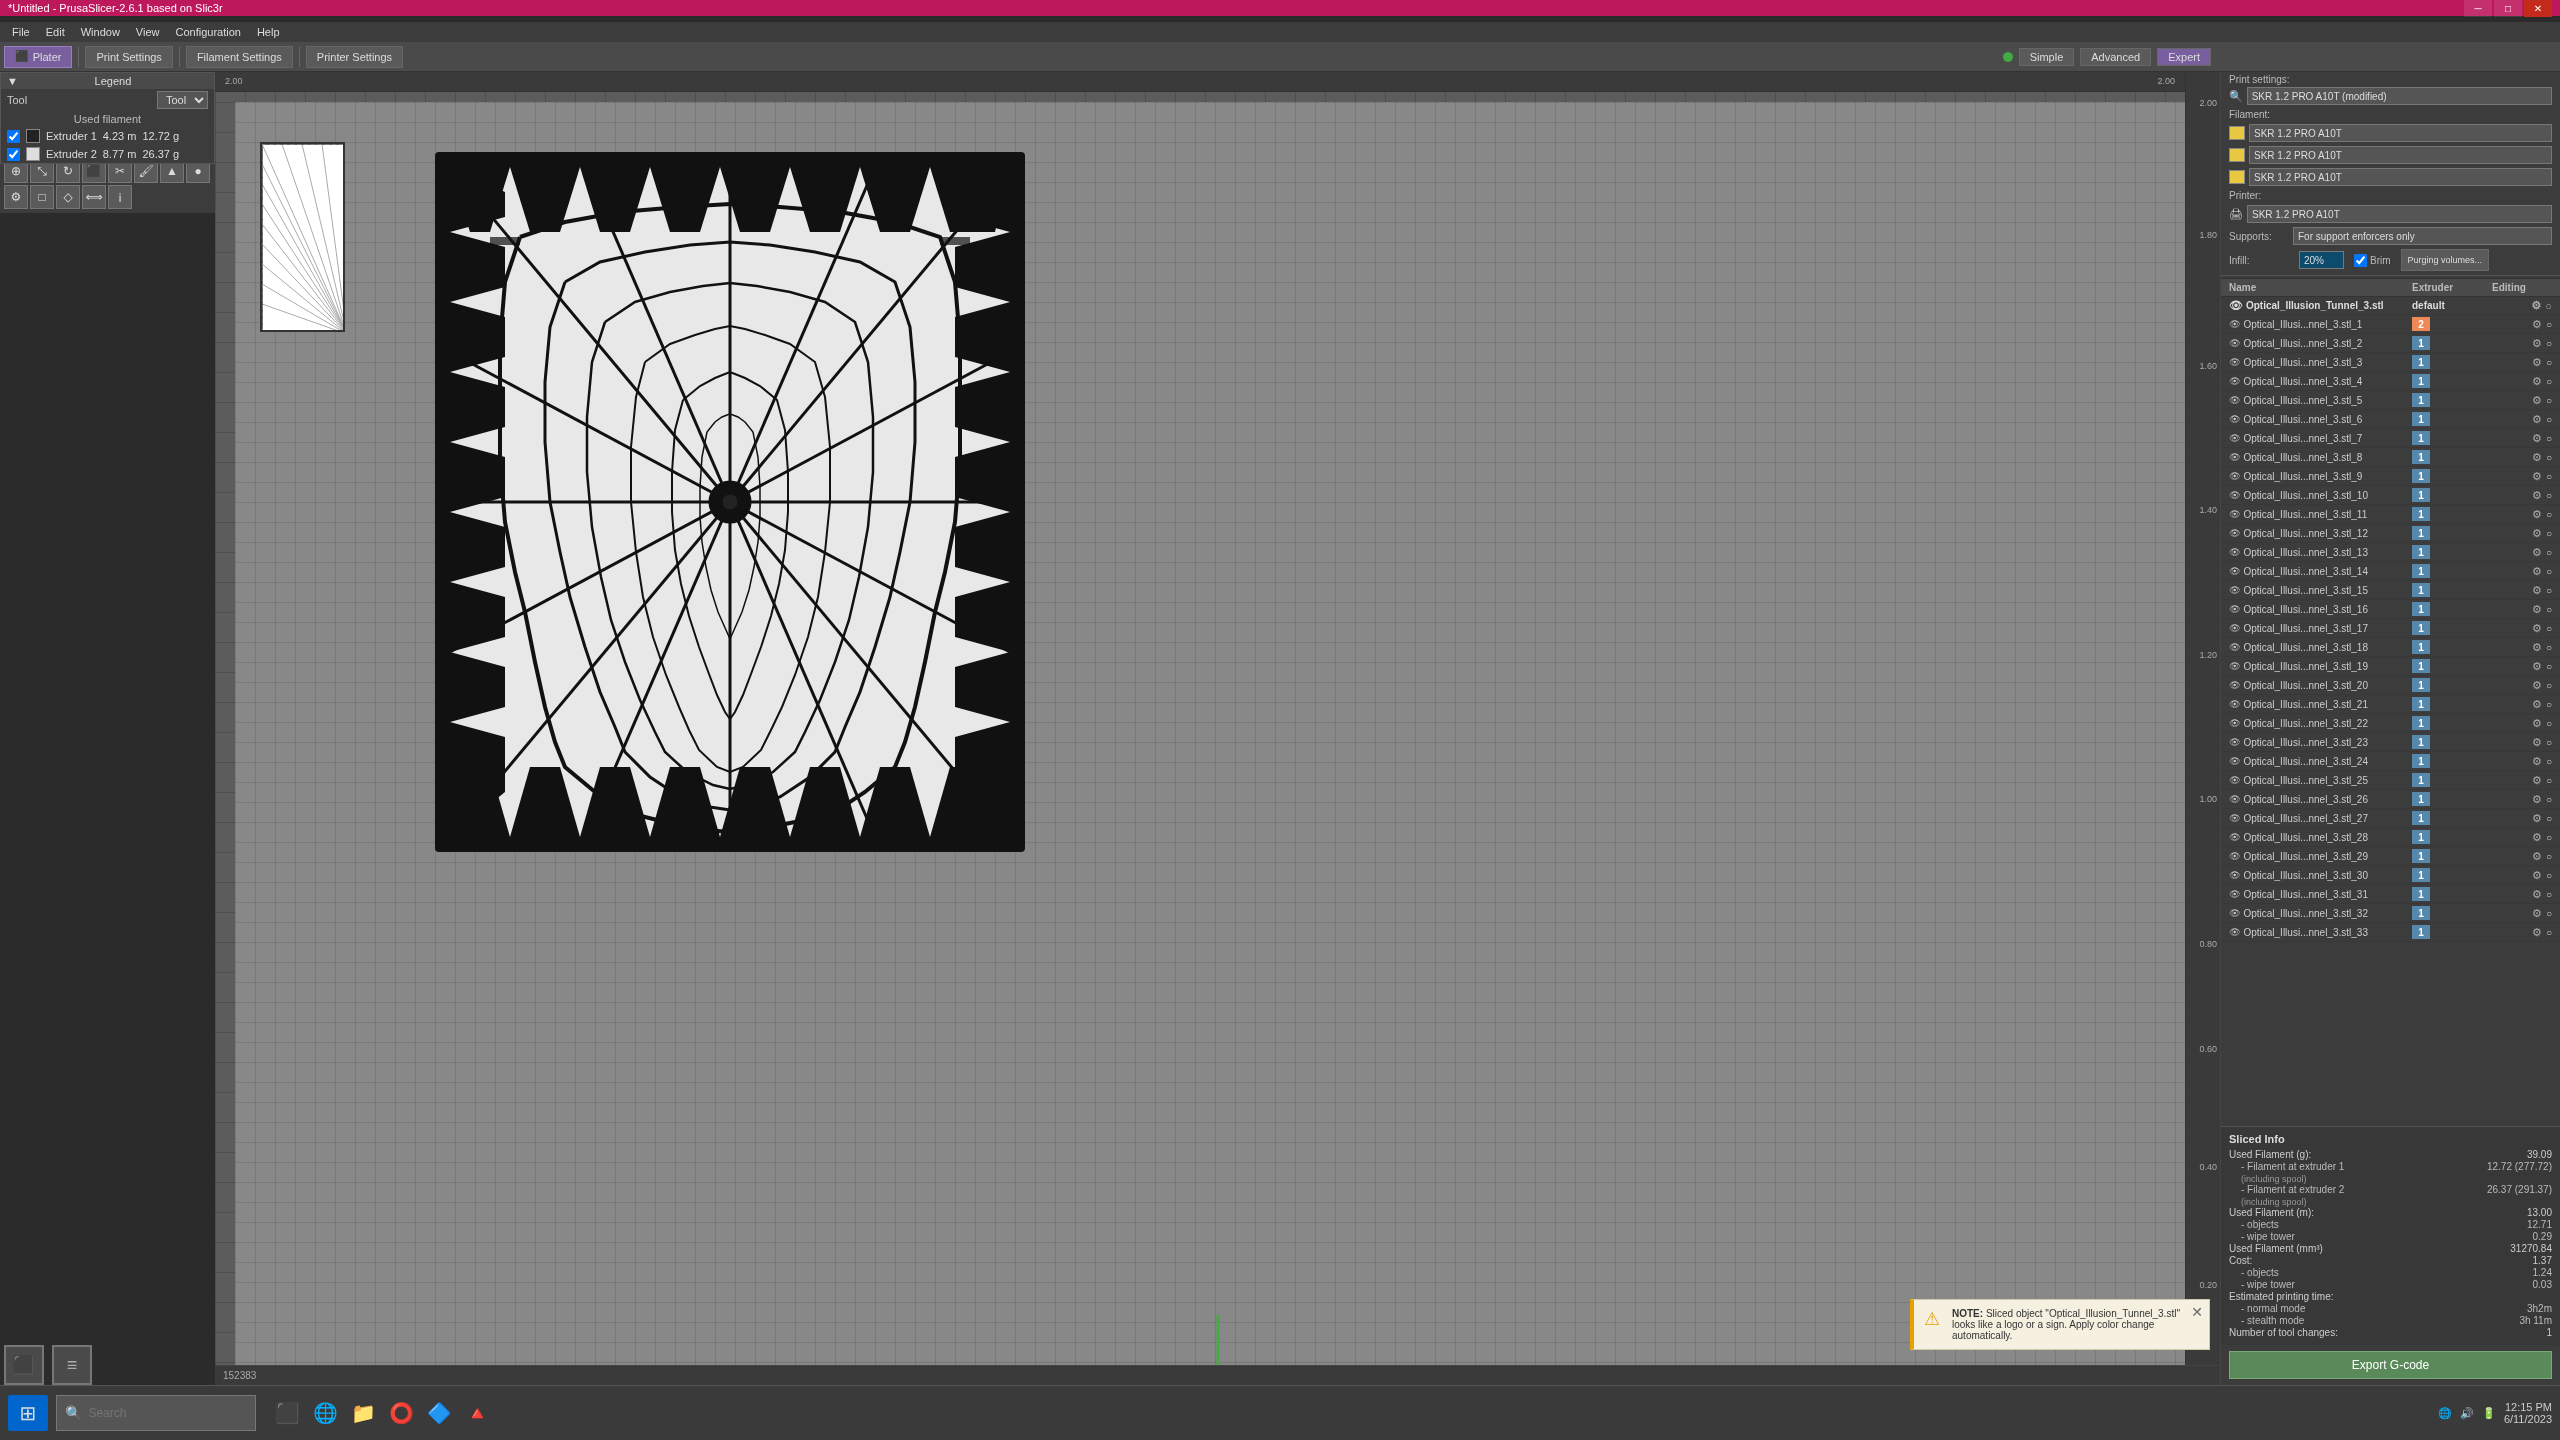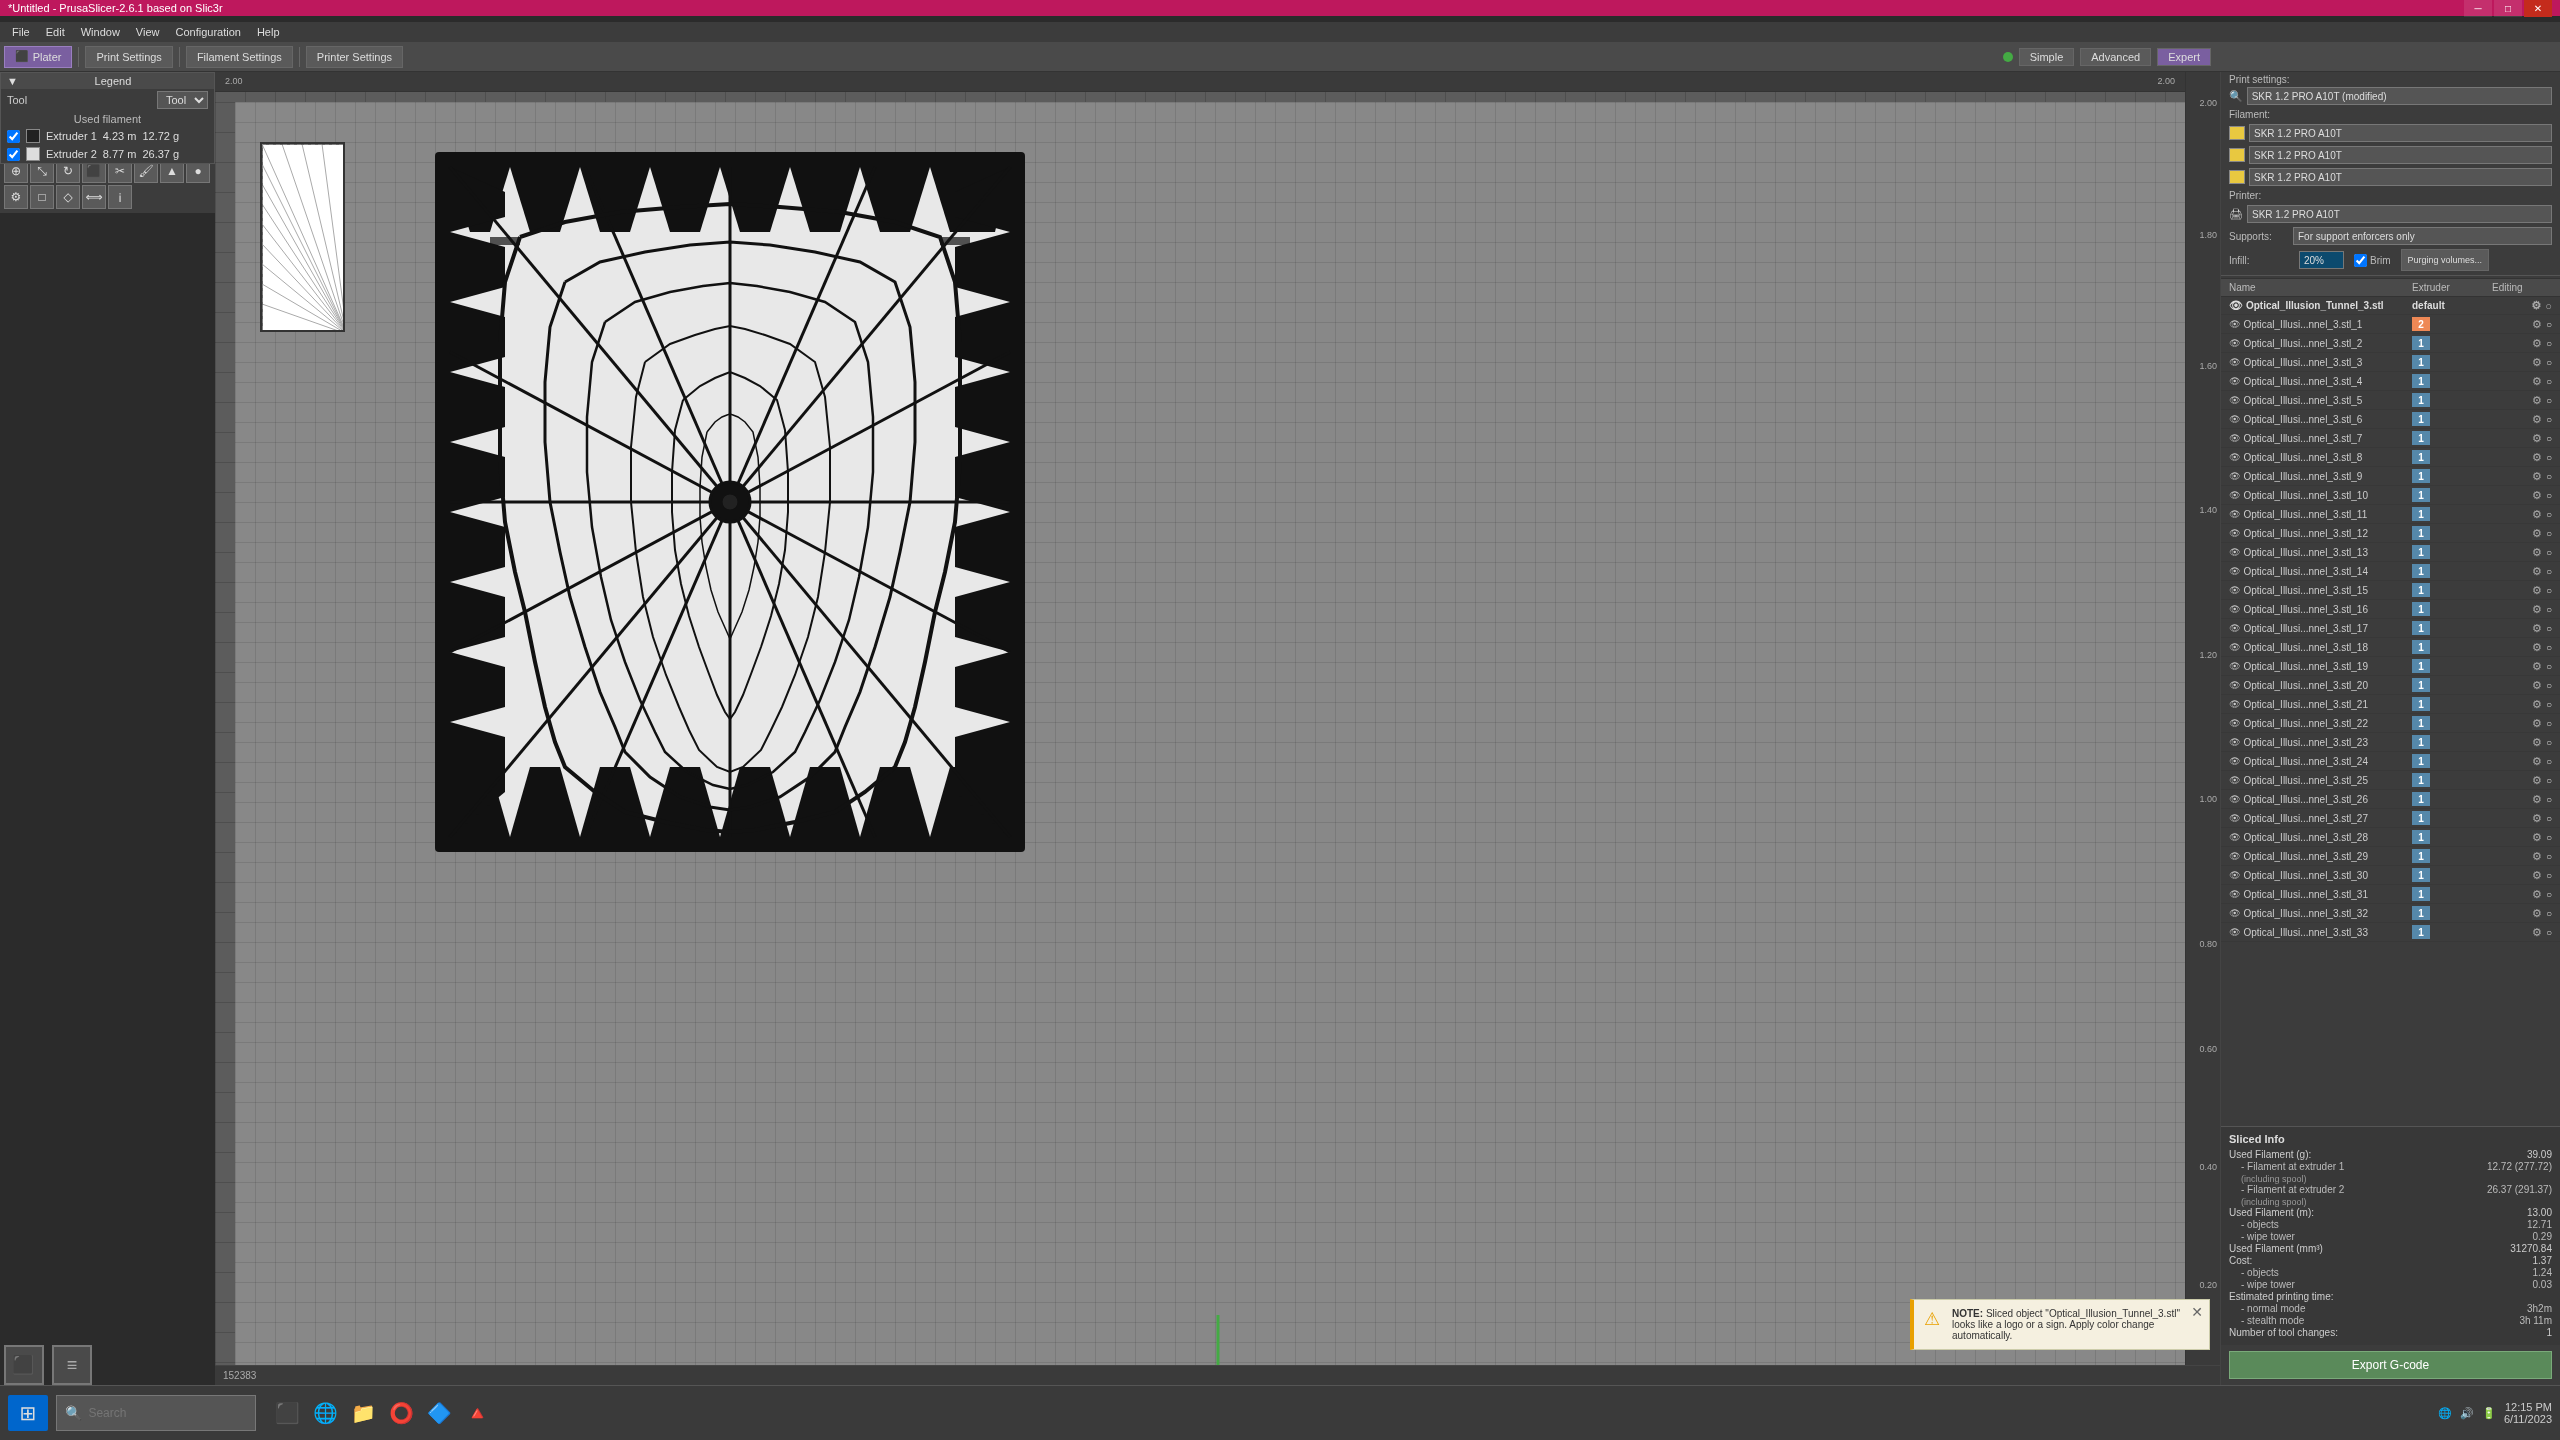--- a/index.html
+++ b/index.html
@@ -360,20 +360,21 @@
     }
     .obj-list-header {
       display: grid;
       grid-template-columns: 1fr 80px 60px;
       padding: 3px 8px;
       background: #4a4a4a;
       font-size: 10px;
       color: #bbb;
       border-bottom: 1px solid #333;
       border-top: 1px solid #333;
+      font-weight: bold;
     }
     .obj-row {
       display: grid;
       grid-template-columns: 1fr 80px 60px;
       padding: 2px 8px;
       font-size: 10px;
       color: #ccc;
       border-bottom: 1px solid #383838;
       align-items: center;
     }

